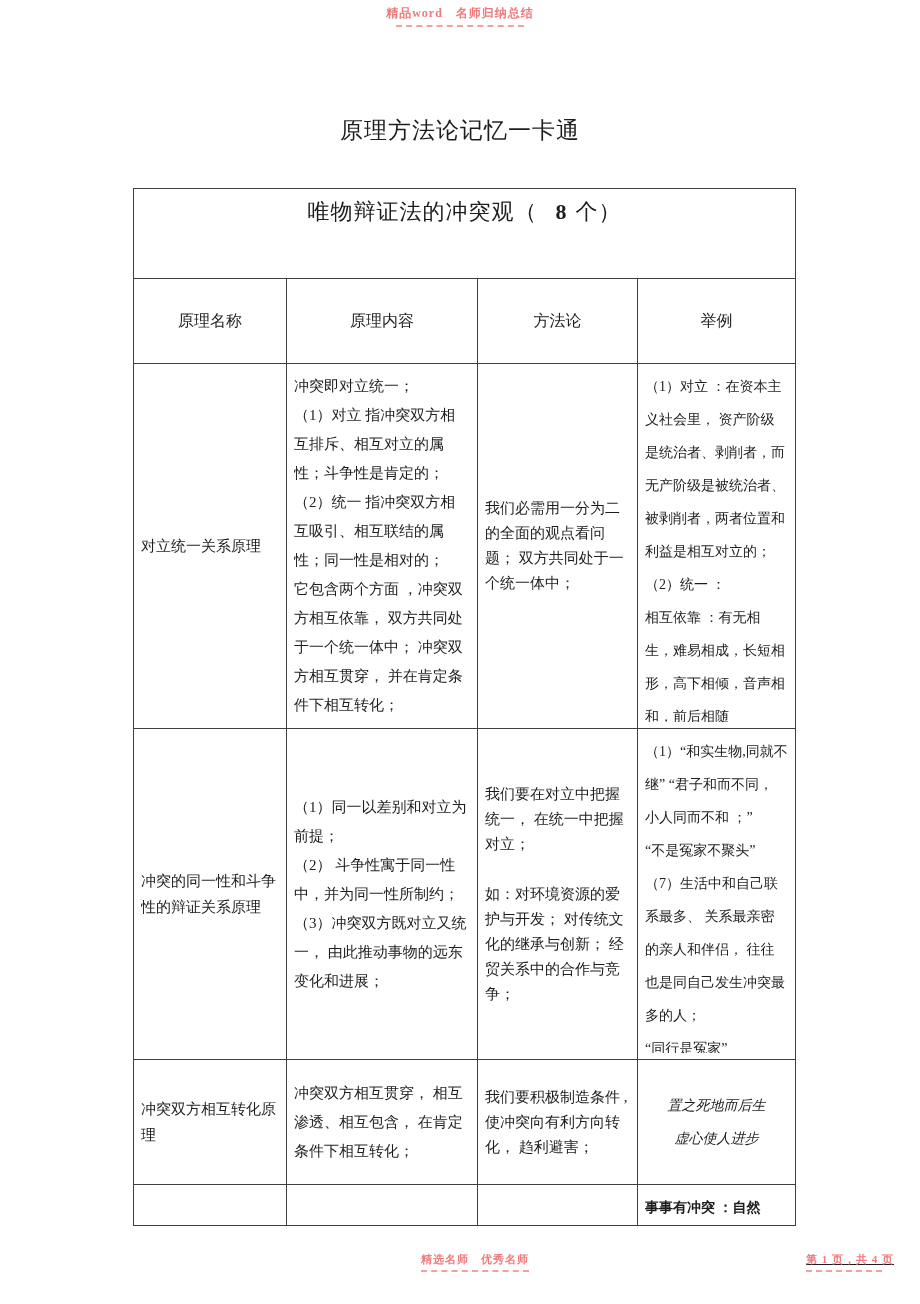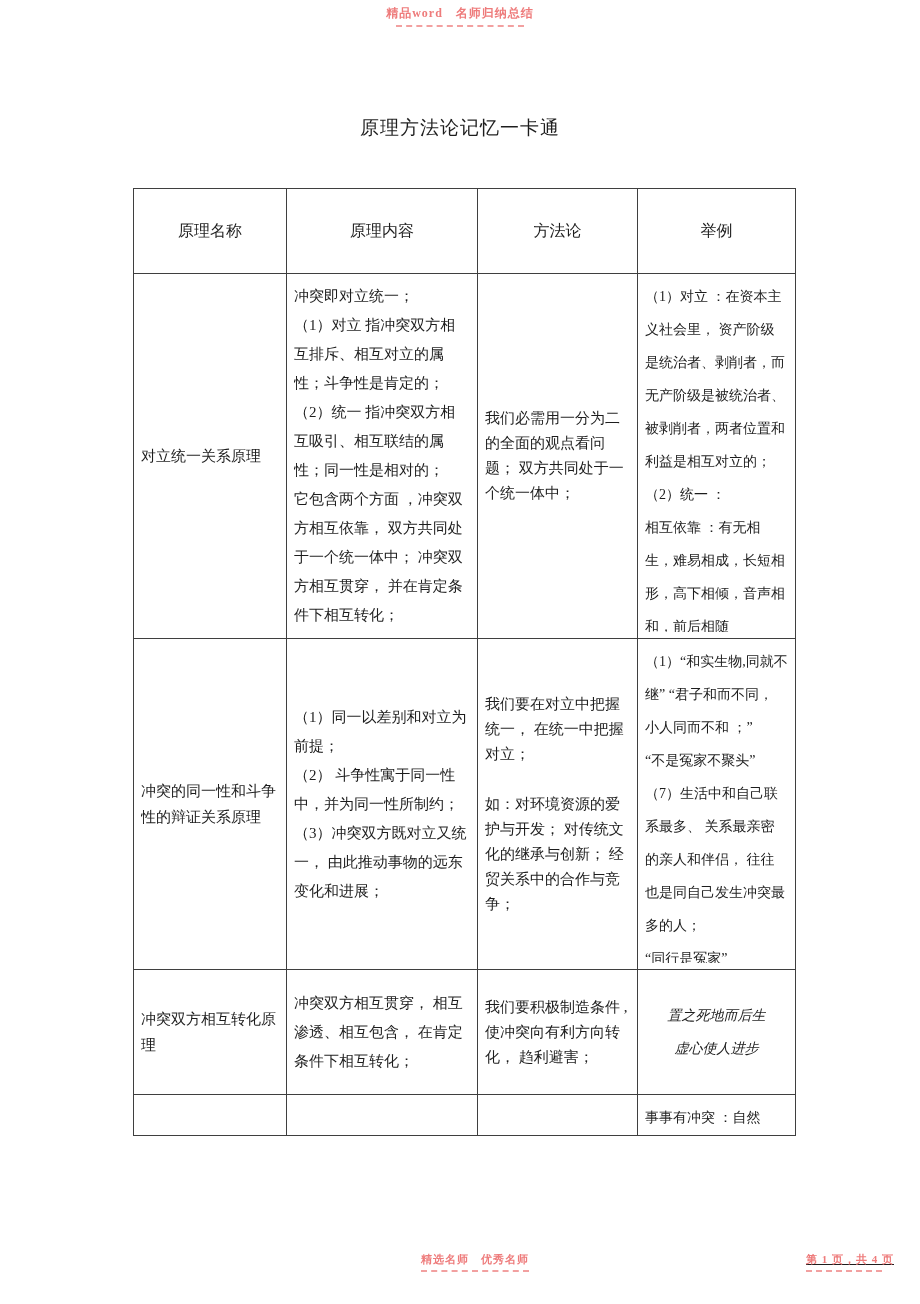--- a/index.html
+++ b/index.html
@@ -7,21 +7,21 @@
     position:relative; width:920px; height:1304px; background:#ffffff;
     font-family:"Liberation Serif","DejaVu Serif",serif; color:#1d1d1d;
     overflow:hidden;
   }
   
   .wm-top { position:absolute; top:5px; left:0; width:100%; text-align:center; }
   .wm-top .wm-text { color:#ee7b7b; font-size:12px; font-weight:bold; letter-spacing:1px; }
   .wm-top .wm-dash { width:128px; margin:3px auto 0; border-top:2px dashed #f2a0a0; height:0; }
 
   .doc-title { position:absolute; top:115px; left:0; width:100%; text-align:center;
-    font-size:19px; letter-spacing:1px; }
+    font-size:23px; letter-spacing:1px; }
 
   .table-wrap { position:absolute; left:133px; top:188px; }
   table.principles { border-collapse:collapse; table-layout:fixed; width:662px; }
   table.principles td { border:1px solid #3f3f3f; padding:6px 7px; vertical-align:middle; }
 
   .tbl-title-cell { text-align:center; vertical-align:top !important; padding-top:8px !important;
     font-size:22px; letter-spacing:1px; height:75px; }
   .tbl-title-cell b { margin:0 8px 0 18px; }
 
   .col-head { text-align:center; font-size:16px; height:72px; }
@@ -30,21 +30,21 @@
   .col-name  { font-size:15px; line-height:26px;margin-left:32px; }
   .col-content { font-size:15px; line-height:29px; }
   .col-method  { font-size:15px; line-height:25px; }
   .col-example { font-size:14px; line-height:33px; }
 
   .r1 td .cell { max-height:352px; }
   .r2 td .cell { max-height:318px; }
   .r3 td .cell { max-height:112px; }
   .r4 td { padding:3px 7px; }
   .r4 td .cell { max-height:28px; }
-  tr.r1 { height:365px; } tr.r2 { height:330px; } tr.r3 { height:125px; } tr.r4 { height:35px; }
+  tr.r1 { height:365px; } tr.r2 { height:330px; } tr.r3 { height:125px; } tr.r4 { height:35px;font-weight:bold; }
   .ta-center { text-align:center;font-style:italic; }
 
   
   .wm-foot-left { position:absolute; left:421px; top:1252px; }
   .wm-foot-right { position:absolute; left:806px; top:1252px;text-decoration:underline; }
   .wm-foot-left .wm-text, .wm-foot-right .wm-text { color:#ee7b7b; font-size:11px; font-weight:bold; letter-spacing:1px; }
   .wm-foot-left .wm-dash { width:108px; border-top:2px dashed #f2a0a0; margin-top:3px; height:0; }
   .wm-foot-right .wm-dash { width:76px; border-top:2px dashed #f2a0a0; margin-top:3px; height:0; }
 </style>
 </head>
@@ -61,20 +61,23 @@
 
   <div class="table-wrap">
     <table class="principles">
       <colgroup>
         <col style="width:153px">
           <col style="width:191px">
           <col style="width:160px">
           <col style="width:158px">
       </colgroup>
       <tbody>
+          <tr>
+        <td colspan="4" class="tbl-title-cell"><span>唯物辩证法的冲突观（</span><b>8</b><span>个）</span></td>
+      </tr>
       <tr>
         <td class="col-head">原理名称</td>
         <td class="col-head">原理内容</td>
         <td class="col-head">方法论</td>
         <td class="col-head">举例</td>
       </tr>
       <tr class="r1">
         <td class="col-name">
               <div class="cell">对立统一关系原理</div>
             </td>

